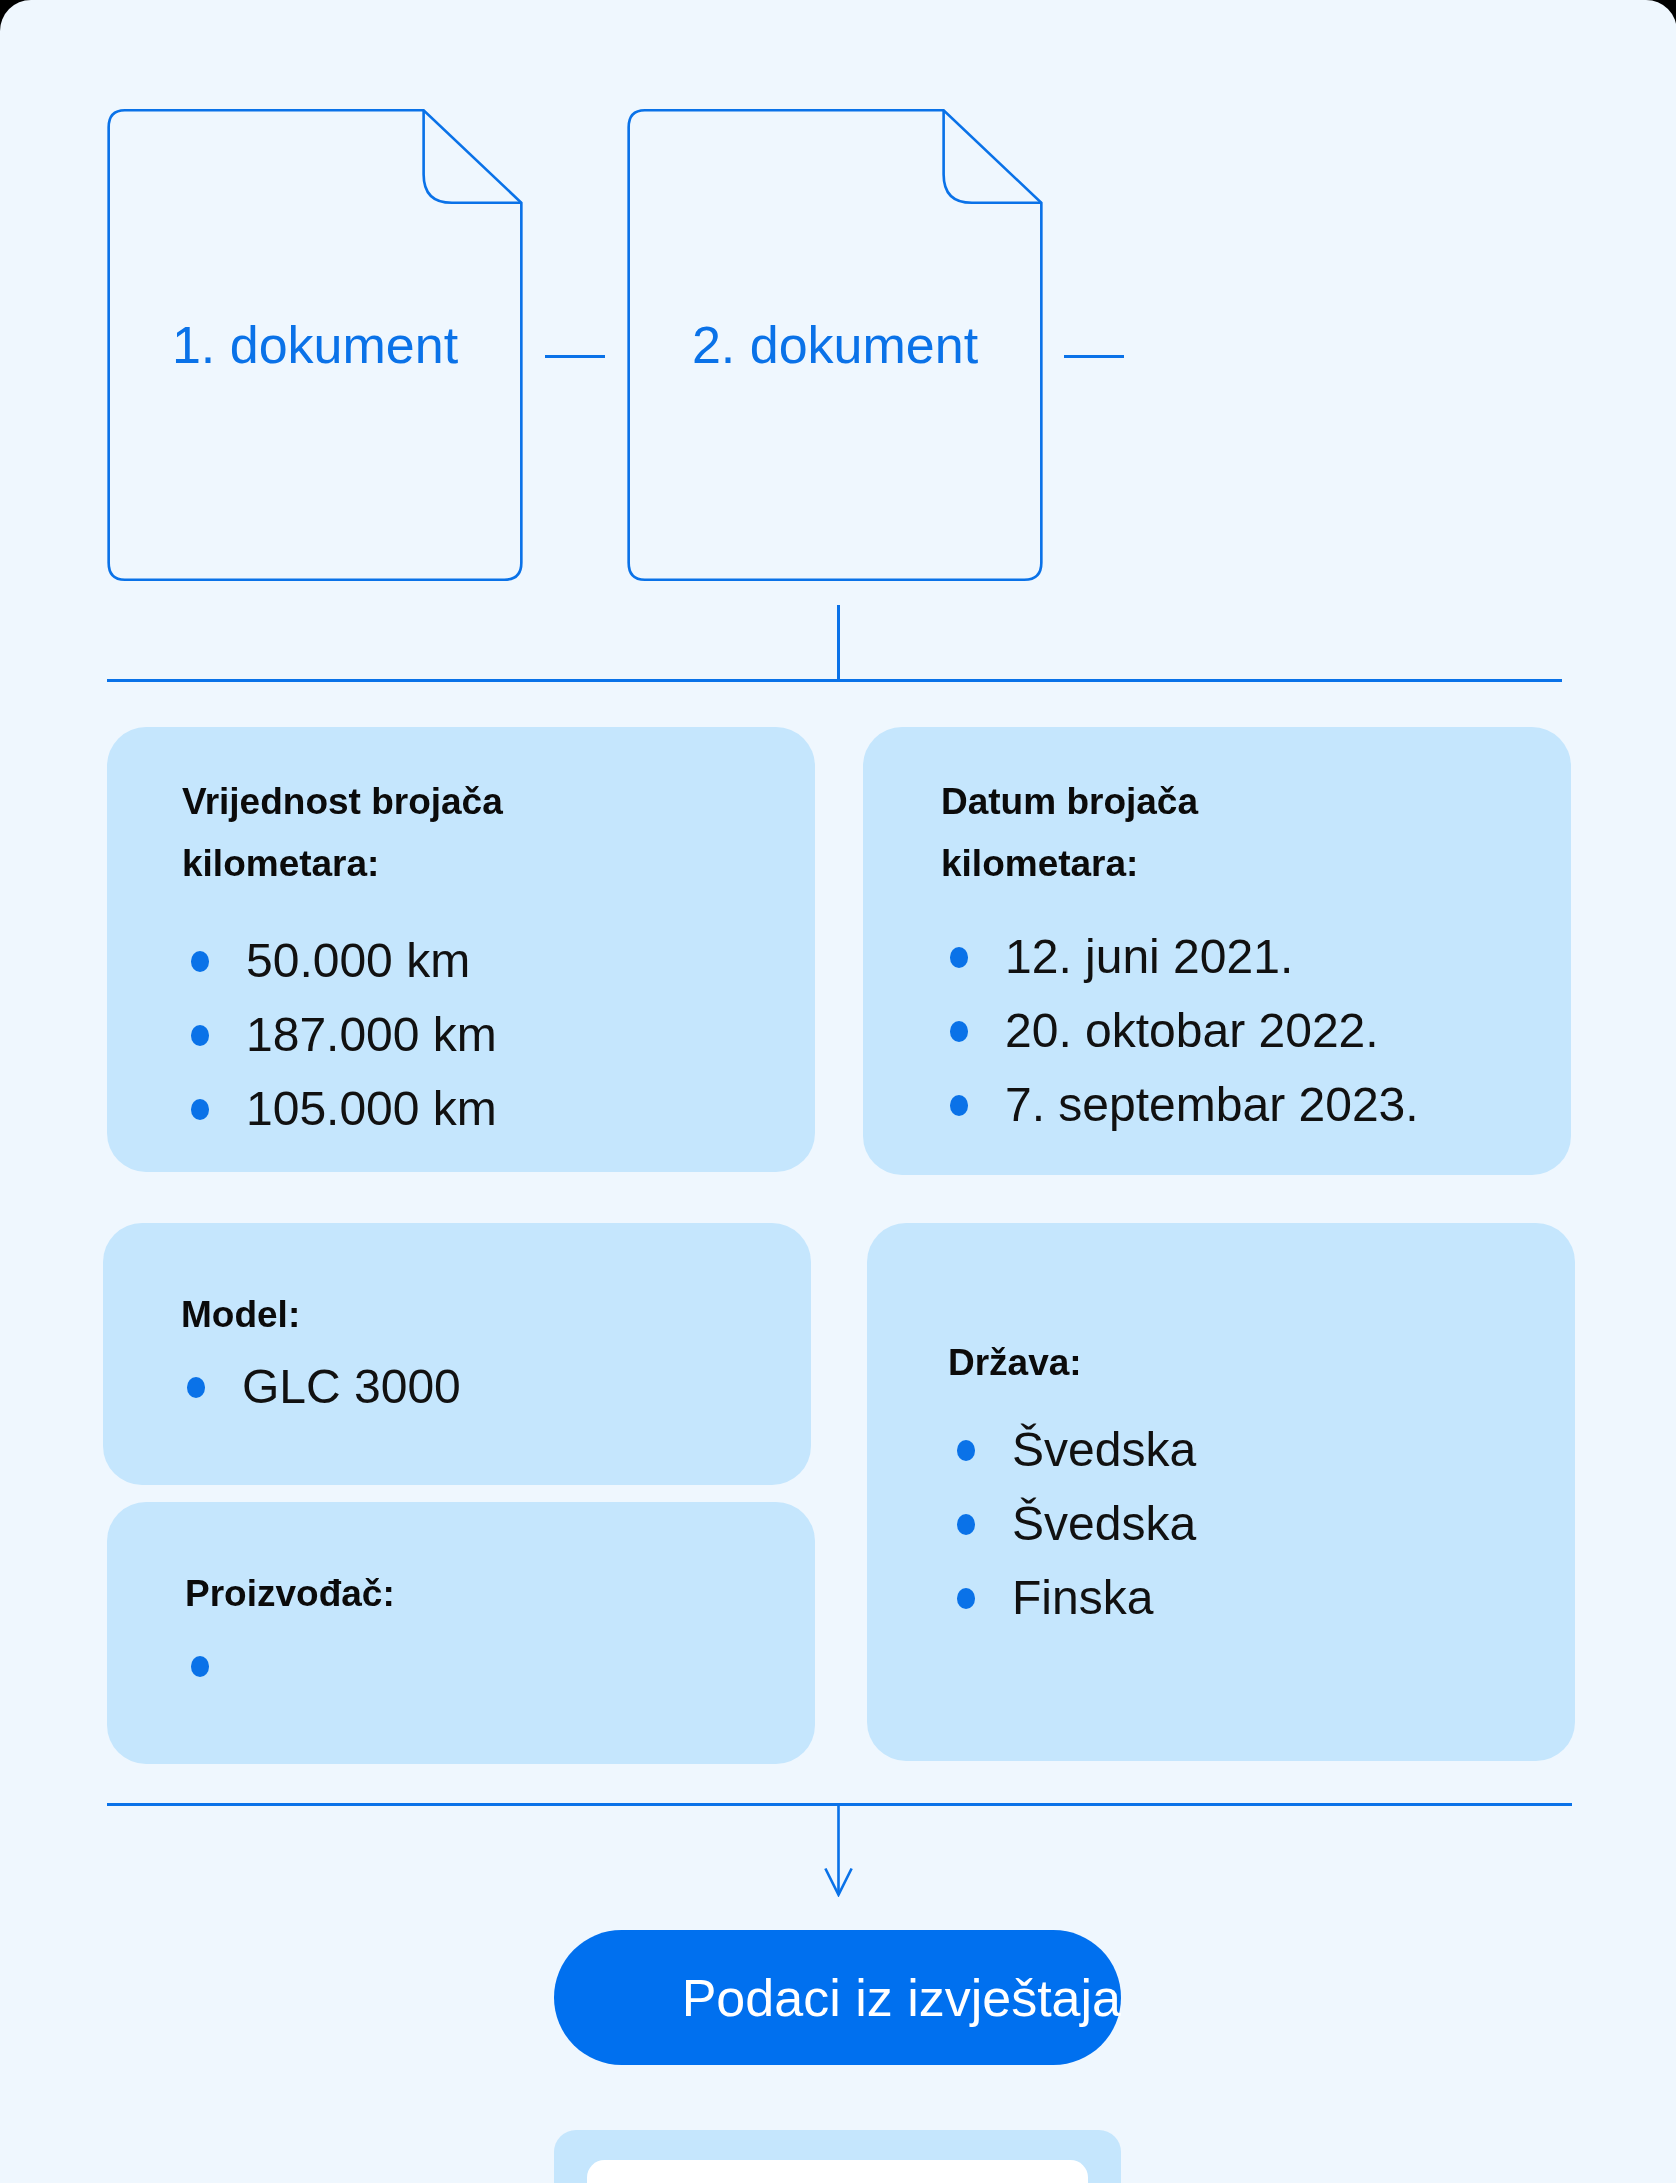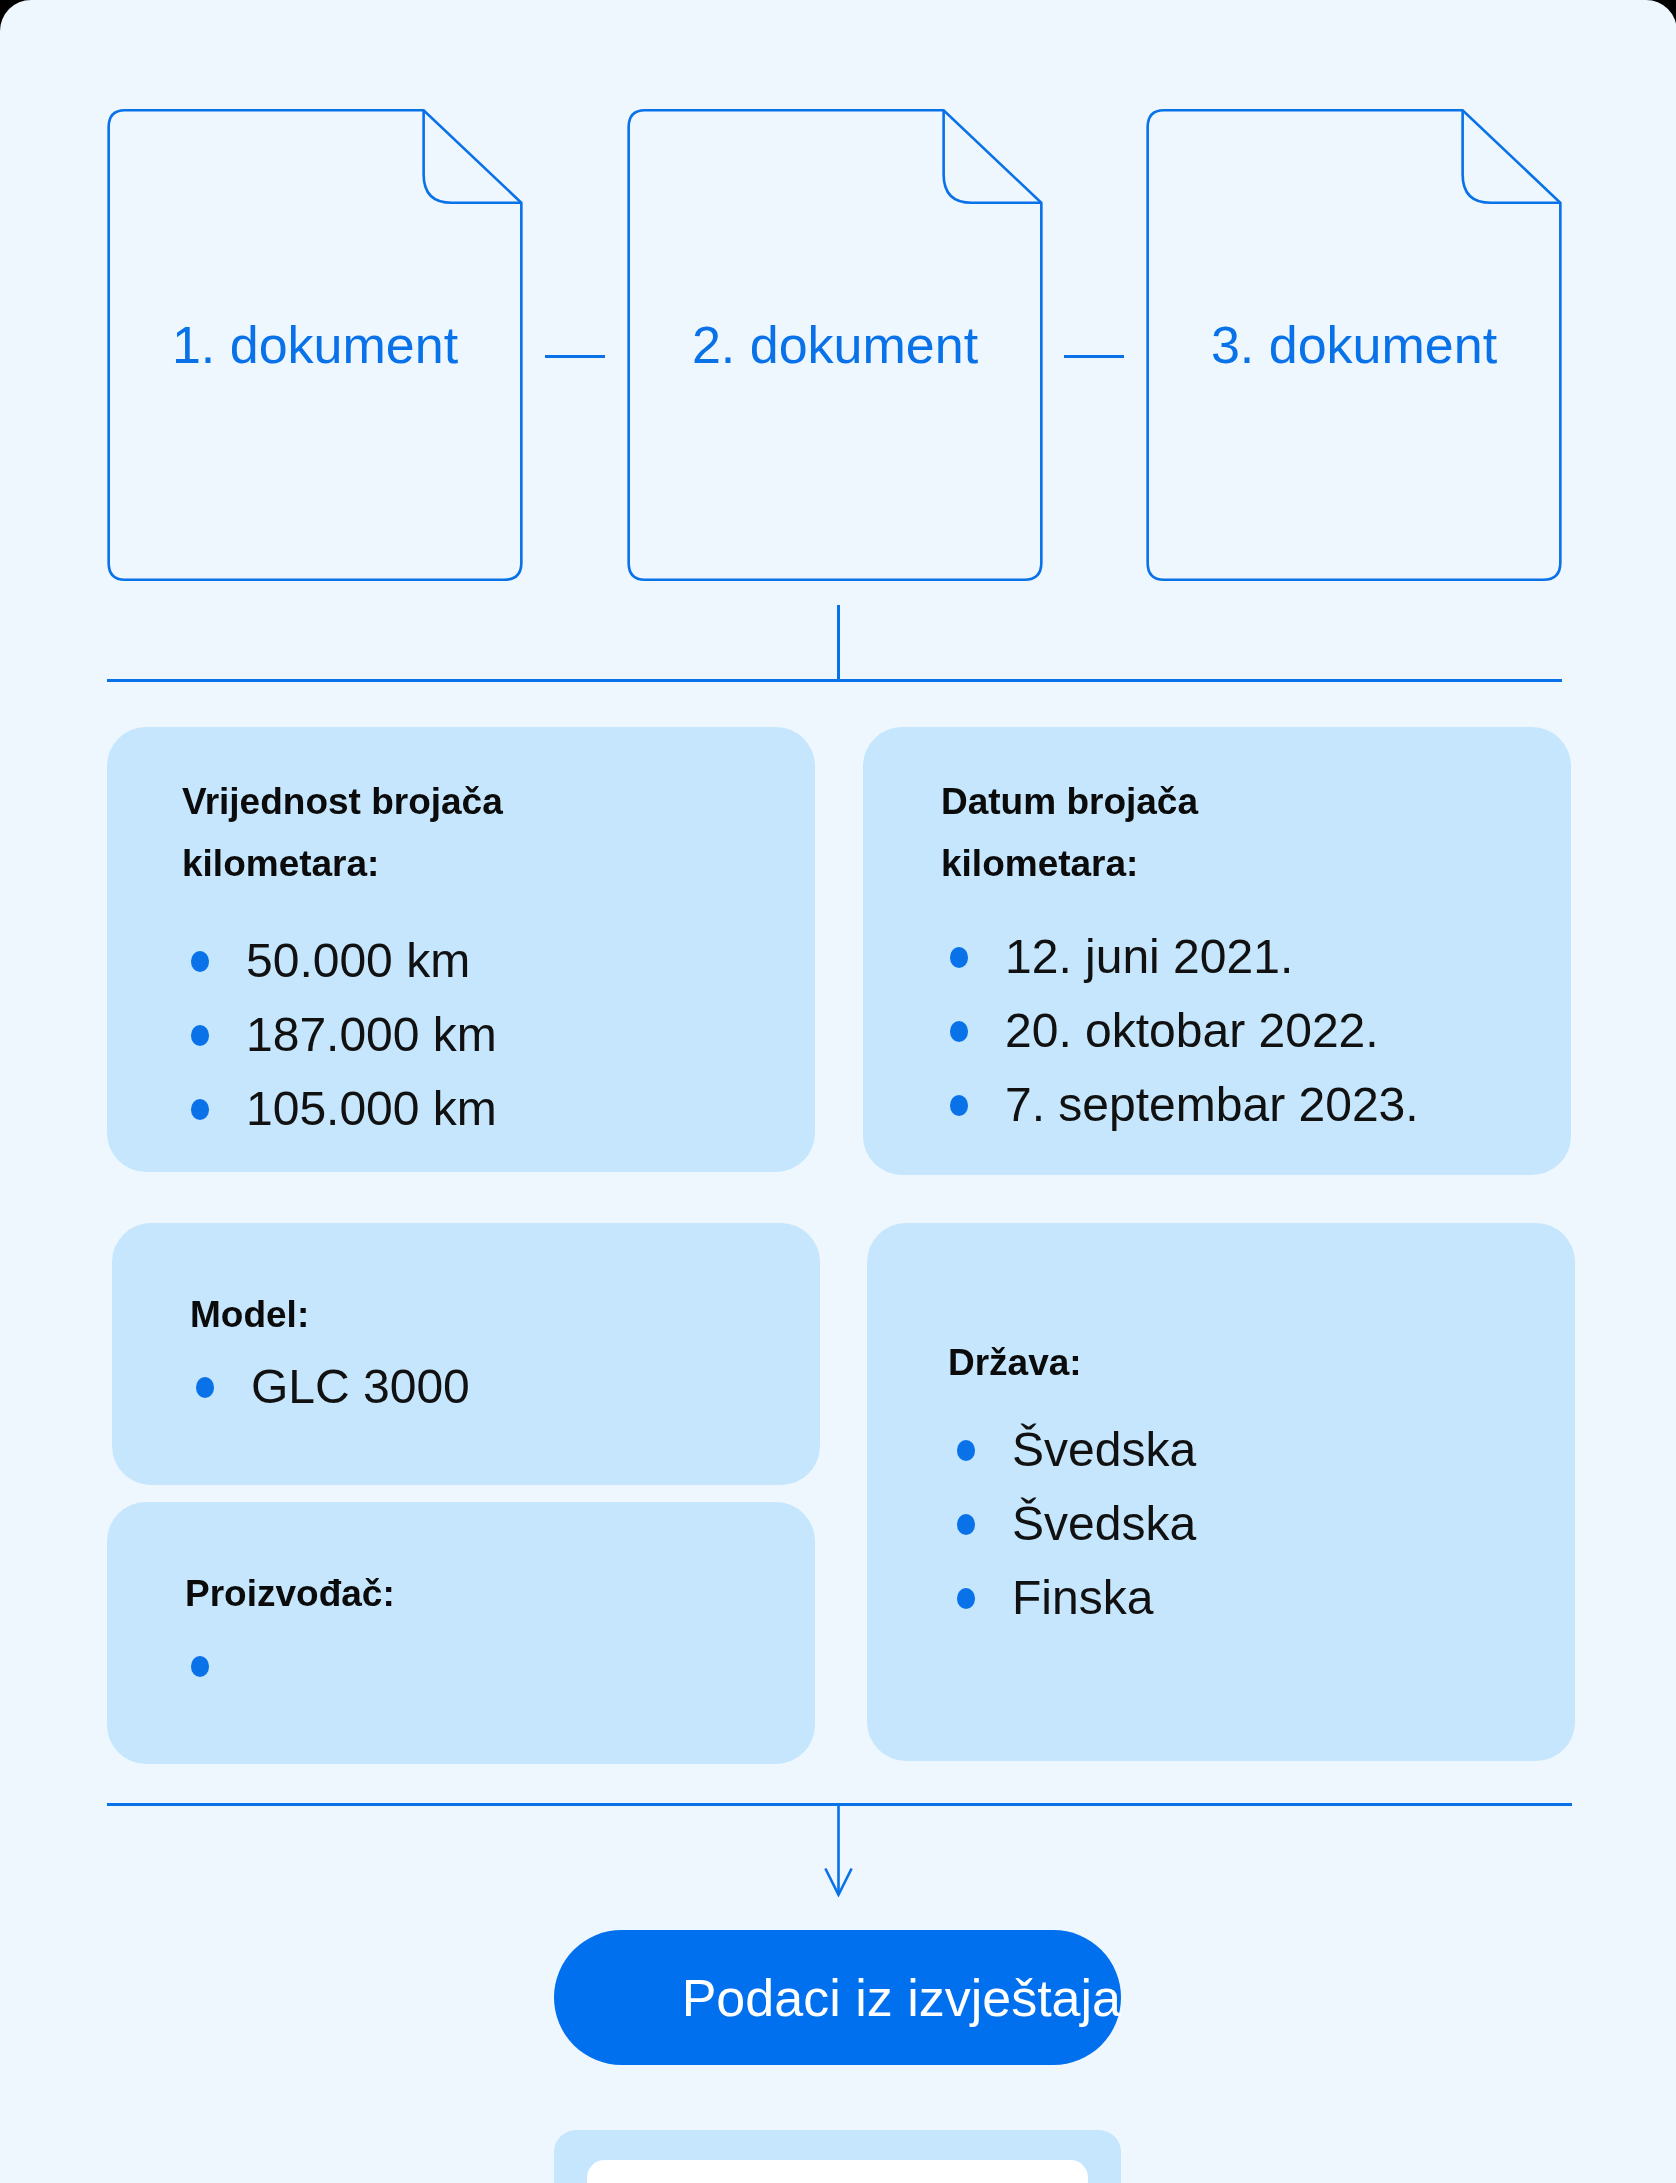--- a/index.html
+++ b/index.html
@@ -35,27 +35,20 @@
 
   <div class="abs" style="left:627px;top:109px;width:416px;height:472px;">
     <svg width="416" height="472" viewBox="0 0 952 1082" style="position:absolute;left:0;top:0;">
       <path d="M40 3 H725 L949 215 V1040 Q949 1079 910 1079 H40 Q3 1079 3 1040 V42 Q3 3 40 3 Z" fill="none" stroke="#0a72e8" stroke-width="6"></path>
       <path d="M725 3 V150 Q725 215 790 215 H949" fill="none" stroke="#0a72e8" stroke-width="6"></path>
     </svg>
     <div class="doc-label">2. dokument</div>
   </div>
   <div class="dash" style="left:1064px;top:355px;width:60px;"></div>
 
-  <div class="abs" style="left:1146px;top:109px;width:416px;height:472px;">
-    <svg width="416" height="472" viewBox="0 0 952 1082" style="position:absolute;left:0;top:0;">
-      <path d="M40 3 H725 L949 215 V1040 Q949 1079 910 1079 H40 Q3 1079 3 1040 V42 Q3 3 40 3 Z" fill="none" stroke="#0a72e8" stroke-width="6"></path>
-      <path d="M725 3 V150 Q725 215 790 215 H949" fill="none" stroke="#0a72e8" stroke-width="6"></path>
-    </svg>
-    <div class="doc-label">3. dokument</div>
-  </div>
 
   <div class="vline" style="left:837px;top:605px;height:76px;"></div>
   <div class="hline" style="left:107px;top:679px;width:1455px;"></div>
 
   <div class="card" style="left:107px;top:727px;width:708px;height:445px;padding:44px 0 0 75px;">
     <h3>
       <div>Vrijednost brojača</div>
       <div>kilometara:</div>
     </h3>
     <ul style="margin-top:29px;">
@@ -70,21 +63,21 @@
       <div>Datum brojača</div>
       <div>kilometara:</div>
     </h3>
     <ul style="margin-top:25px;">
       <li><span class="dot"></span><span>12. juni 2021.</span></li>
       <li><span class="dot"></span><span>20. oktobar 2022.</span></li>
       <li><span class="dot"></span><span>7. septembar 2023.</span></li>
     </ul>
   </div>
 
-  <div class="card" style="left:112px;top:1223px;width:708px;height:262px;padding:61px 0 0 78px;">
+  <div class="card" style="left:103px;top:1223px;width:708px;height:262px;padding:61px 0 0 78px;">
     <h3>Model:</h3>
     <ul style="margin-top:4.4px;">
       <li style="padding-left:61px;"><span class="dot" style="left:6.1px;"></span><span>GLC 3000</span></li>
     </ul>
   </div>
 
   <div class="card" style="left:107px;top:1502px;width:708px;height:262px;padding:61px 12px 0 78px;">
     <h3>Proizvođač:</h3>
     <ul style="margin-top:4.4px;">
       <li style="padding-left:61px;"><span class="dot" style="left:6.1px;"></span></li>

